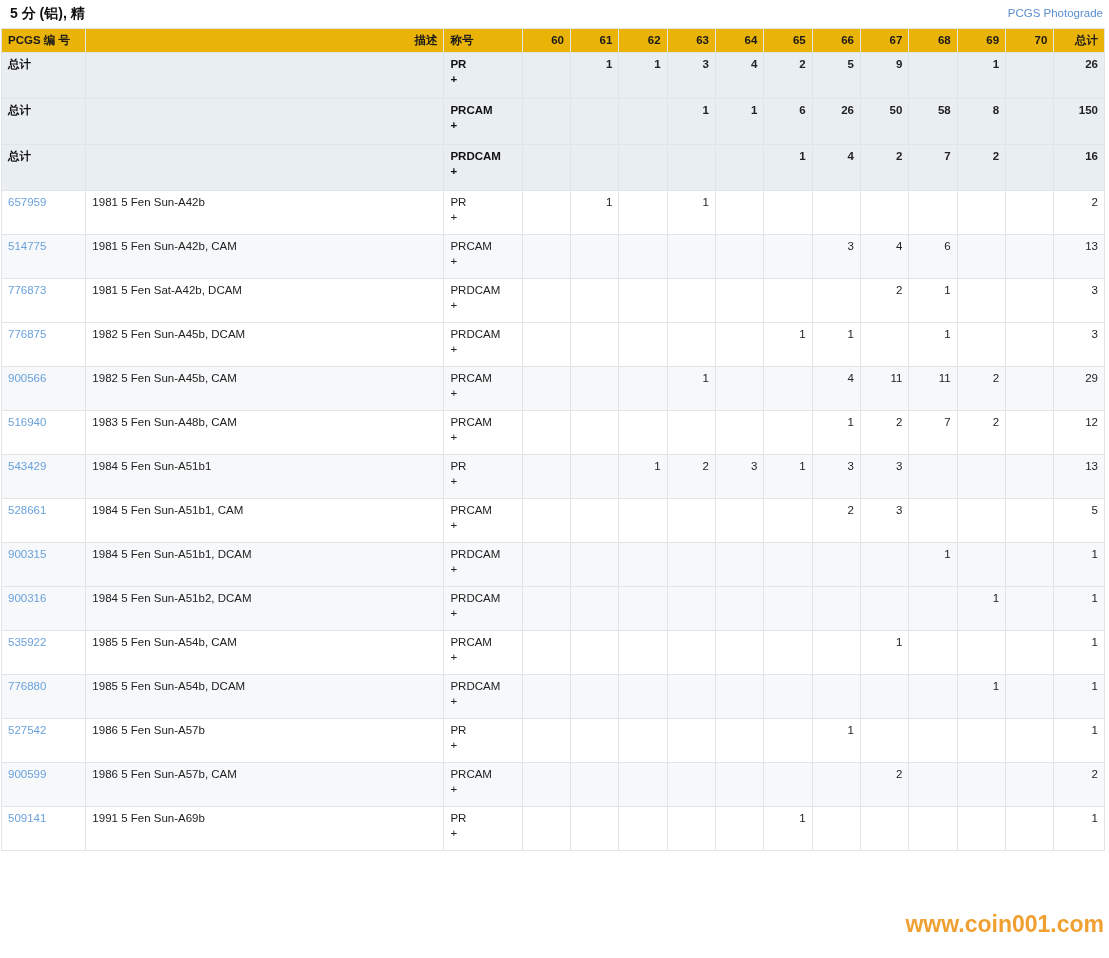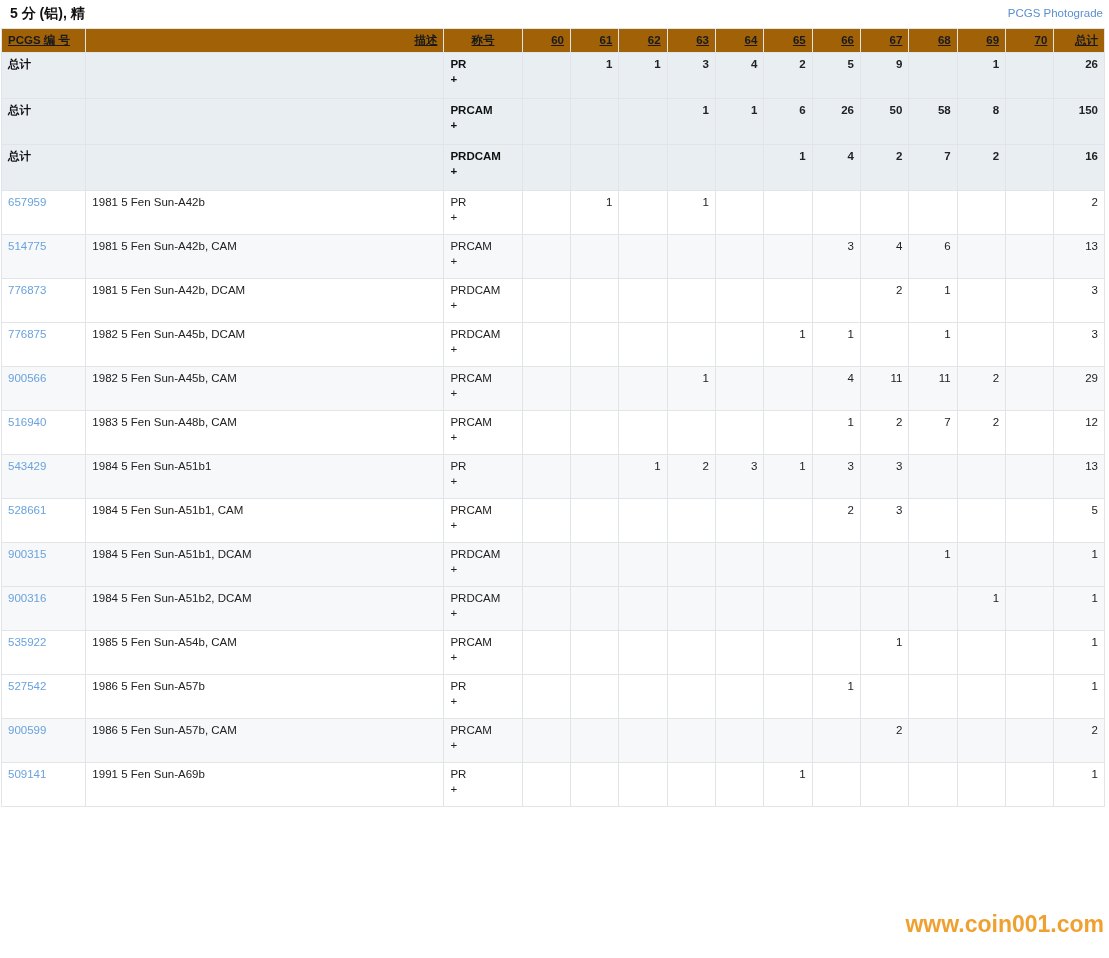--- a/index.html
+++ b/index.html
@@ -47,35 +47,34 @@
   }
   table.grid th, table.grid td {
     border: 1px solid #e2e5e8;
     font-size: 11.5px;
     vertical-align: top;
     padding: 4px 6px 4px 6px;
     box-sizing: border-box;
     line-height: 15px;
   }
   thead th {
-    background: #a16207;
+    background: #eab308;
     font-weight: bold;
     color: #1a1a1a;
     font-size: 11.5px;
     border-top: 1px solid #e2e5e8;
     border-bottom: 1px solid #d8dce0;
     height: 20px;
     padding-top: 3px;
     padding-bottom: 3px;
     white-space: nowrap;
-    text-decoration: underline;
   }
   th.c-num { text-align: left; width: 82px; }
   th.c-desc { text-align: right; width: 348px; }
-  th.c-desig { text-align: center; width: 76px; }
+  th.c-desig { text-align: left; width: 76px; }
   th.c-grade { text-align: right; width: 47px; }
   th.c-total { text-align: right; width: 49px; }
 
   td.c-num { text-align: left; }
   td.c-desc { text-align: left; color: #222; }
   td.c-desig { text-align: left; }
   td.c-grade { text-align: right; }
   td.c-total { text-align: right; }
 
   tr.total-row td {
@@ -242,21 +241,21 @@
           <td class="c-grade"></td>
           <td class="c-grade">3</td>
           <td class="c-grade">4</td>
           <td class="c-grade">6</td>
           <td class="c-grade"></td>
           <td class="c-grade"></td>
           <td class="c-total">13</td>
         </tr>
         <tr class="data-row">
           <td class="c-num"><a class="certlink" href="#">776873</a></td>
-          <td class="c-desc">1981 5 Fen Sun-A42b, DCAM</td>
+          <td class="c-desc">1981 5 Fen Sat-A42b, DCAM</td>
           <td class="c-desig">
             <span class="desig">PRDCAM</span>
             <span class="desig-plus">+</span>
           </td>
           <td class="c-grade"></td>
           <td class="c-grade"></td>
           <td class="c-grade"></td>
           <td class="c-grade"></td>
           <td class="c-grade"></td>
           <td class="c-grade"></td>
@@ -420,20 +419,40 @@
           <td class="c-grade"></td>
           <td class="c-grade"></td>
           <td class="c-grade"></td>
           <td class="c-grade"></td>
           <td class="c-grade">1</td>
           <td class="c-grade"></td>
           <td class="c-grade"></td>
           <td class="c-grade"></td>
           <td class="c-total">1</td>
         </tr>
+        <tr class="data-row alt">
+          <td class="c-num"><a class="certlink" href="#">776880</a></td>
+          <td class="c-desc">1985 5 Fen Sun-A54b, DCAM</td>
+          <td class="c-desig">
+            <span class="desig">PRDCAM</span>
+            <span class="desig-plus">+</span>
+          </td>
+          <td class="c-grade"></td>
+          <td class="c-grade"></td>
+          <td class="c-grade"></td>
+          <td class="c-grade"></td>
+          <td class="c-grade"></td>
+          <td class="c-grade"></td>
+          <td class="c-grade"></td>
+          <td class="c-grade"></td>
+          <td class="c-grade"></td>
+          <td class="c-grade">1</td>
+          <td class="c-grade"></td>
+          <td class="c-total">1</td>
+        </tr>
         <tr class="data-row">
           <td class="c-num"><a class="certlink" href="#">527542</a></td>
           <td class="c-desc">1986 5 Fen Sun-A57b</td>
           <td class="c-desig">
             <span class="desig">PR</span>
             <span class="desig-plus">+</span>
           </td>
           <td class="c-grade"></td>
           <td class="c-grade"></td>
           <td class="c-grade"></td>

